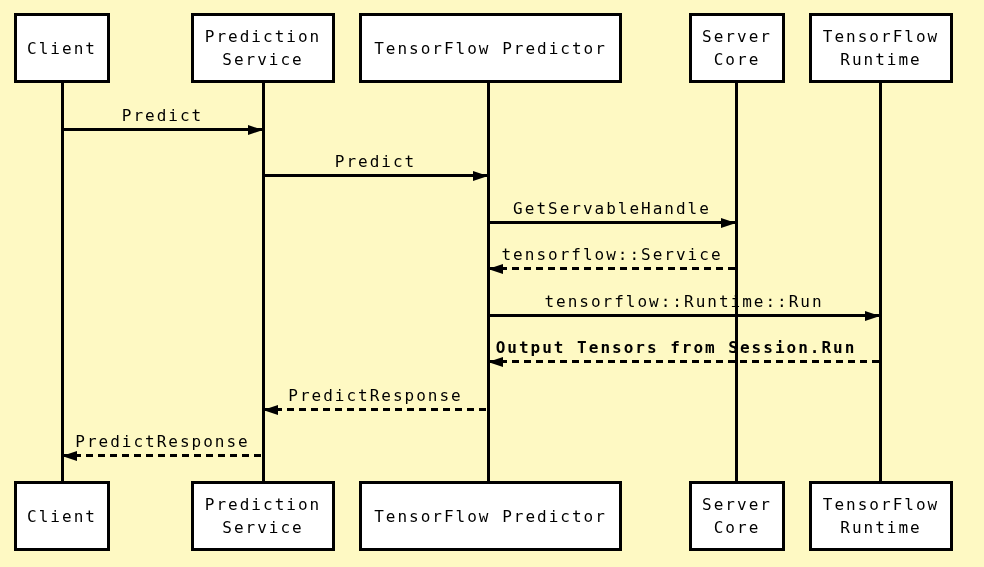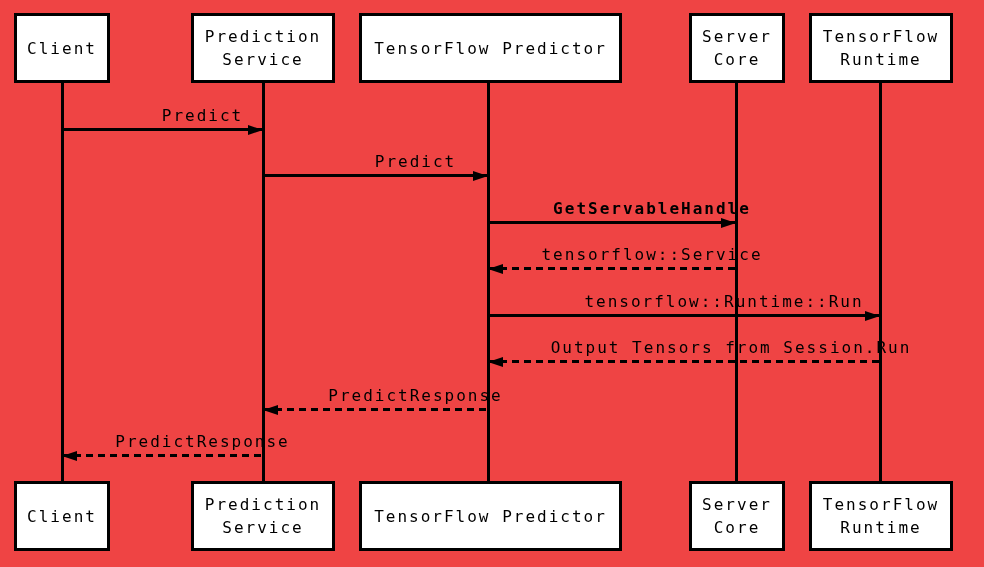--- a/index.html
+++ b/index.html
@@ -4,21 +4,21 @@
 <style>
   html, body {
     margin: 0;
     padding: 0;
     background: #ffffff;
   }
   .canvas {
     position: relative;
     width: 984px;
     height: 567px;
-    background: #ef4444;
+    background: #fef9c3;
     color: #000000;
     font-family: "DejaVu Sans Mono", "Liberation Mono", monospace;
     overflow: hidden;
   }
   .actor-box {
     position: absolute;
     box-sizing: border-box;
     border: 3px solid #000000;
     background: #ffffff;
     height: 70px;
@@ -62,21 +62,20 @@
   .arrowhead.right { border-left: 15px solid #000000; }
   .arrowhead.left  { border-right: 15px solid #000000; }
   .msg-label {
     position: absolute;
     height: 20px;
     font-size: 16px;
     letter-spacing: 2px;
     text-align: center;
     white-space: nowrap;
     z-index: 2;
-    padding-left: 40px;
   }
 </style>
 </head>
 <body>
 
 <div class="canvas">
 
   <div class="lifeline" style="left:61px;"></div>
   <div class="lifeline" style="left:262px;"></div>
   <div class="lifeline" style="left:487px;"></div>
@@ -121,39 +120,39 @@
     <div class="arrowhead right" style="left:248px; top:125px;"></div>
   </div>
 
   <div>
     <div class="msg-label" style="left:263px; top:152px; width:225px;">Predict</div>
     <div class="msg-line-solid" style="left:263px; top:174px; width:225px;"></div>
     <div class="arrowhead right" style="left:473px; top:171px;"></div>
   </div>
 
   <div>
-    <div class="msg-label" style="left:488px; top:199px; width:248px;font-weight:bold;">GetServableHandle</div>
+    <div class="msg-label" style="left:488px; top:199px; width:248px;">GetServableHandle</div>
     <div class="msg-line-solid" style="left:488px; top:221px; width:248px;"></div>
     <div class="arrowhead right" style="left:721px; top:218px;"></div>
   </div>
 
   <div>
     <div class="msg-label" style="left:488px; top:245px; width:248px;">tensorflow::Service</div>
     <div class="msg-line-dashed" style="left:488px; top:267px; width:248px;"></div>
     <div class="arrowhead left" style="left:488px; top:264px;"></div>
   </div>
 
   <div>
     <div class="msg-label" style="left:488px; top:292px; width:392px;">tensorflow::Runtime::Run</div>
     <div class="msg-line-solid" style="left:488px; top:314px; width:392px;"></div>
     <div class="arrowhead right" style="left:865px; top:311px;"></div>
   </div>
 
   <div>
-    <div class="msg-label" style="left:495px; top:338px; width:392px;">Output Tensors from Session.Run</div>
+    <div class="msg-label" style="left:480px; top:338px; width:392px;font-weight:bold;">Output Tensors from Session.Run</div>
     <div class="msg-line-dashed" style="left:488px; top:360px; width:392px;"></div>
     <div class="arrowhead left" style="left:488px; top:357px;"></div>
   </div>
 
   <div>
     <div class="msg-label" style="left:263px; top:386px; width:225px;">PredictResponse</div>
     <div class="msg-line-dashed" style="left:263px; top:408px; width:225px;"></div>
     <div class="arrowhead left" style="left:263px; top:405px;"></div>
   </div>
 

